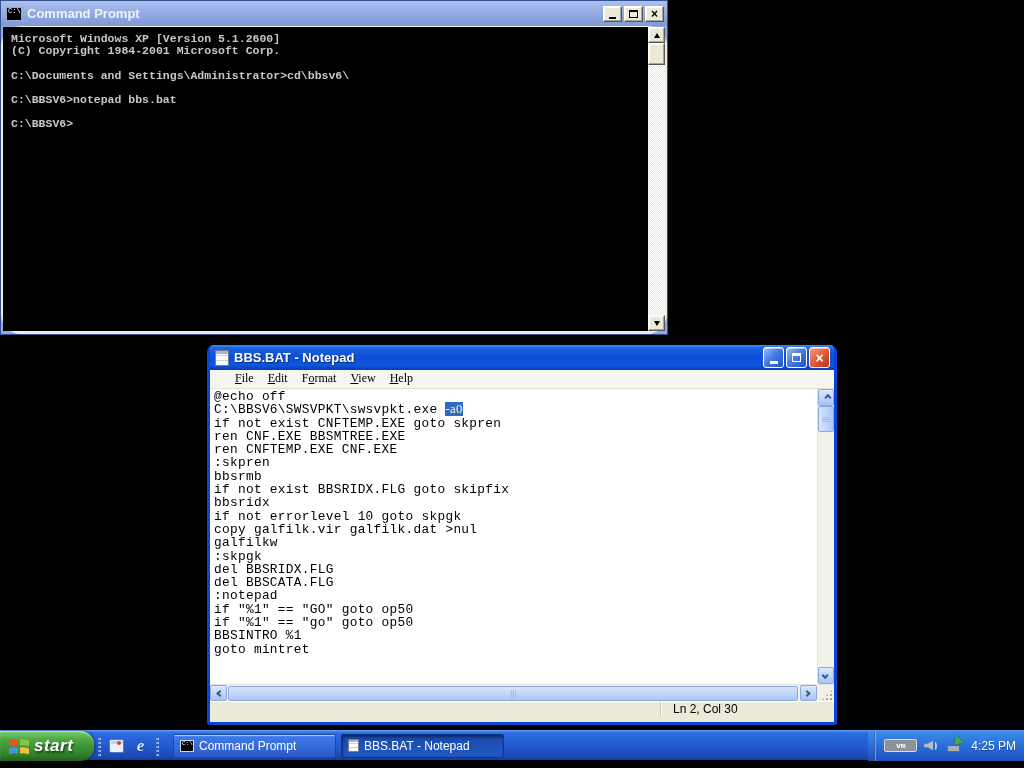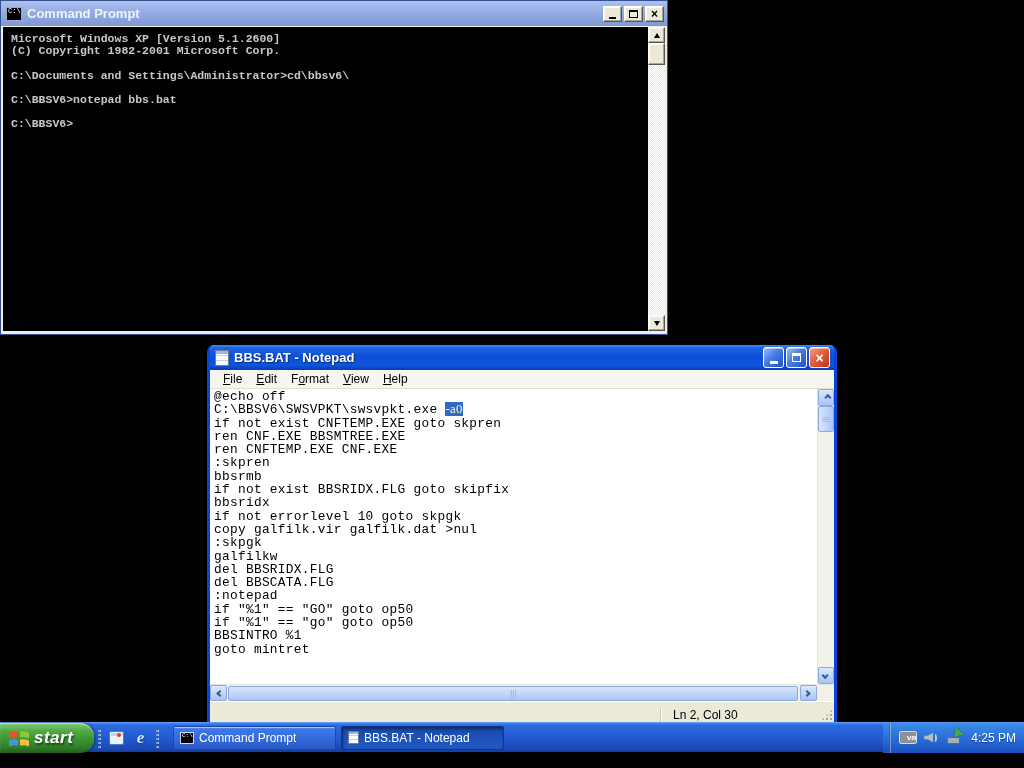--- a/index.html
+++ b/index.html
@@ -18,21 +18,21 @@
   .cmd-title-text { color:#EFF3FB; font-size:13px; font-weight:bold; flex:1;
     white-space:nowrap; overflow:hidden; }
   .classic-btns { display:flex; gap:2px; }
   .classic-btn { width:19px; height:16px; background:#ECE9D8; border:1px solid;
     border-color:#FFFFFF #58564E #58564E #FFFFFF;
     box-shadow:inset -1px -1px 0 #A9A696, inset 1px 1px 0 #FBFBF7;
     display:flex; align-items:center; justify-content:center; cursor:default; }
   .g-min { width:7px; height:2px; background:#000; margin-top:8px; }
   .g-max { width:9px; height:8px; border:1px solid #000; border-top-width:2px; }
   .g-x { font-size:12px; font-weight:bold; line-height:10px; color:#000; }
-  .cmd-body { flex:1; background:#F1EFE2; padding:1px 2px 3px 2px; display:flex; min-height:0; }
+  .cmd-body { flex:1; background:#F1EFE2; padding:1px 2px 3px 2px; display:flex; min-height:0;border-radius:20px; }
   .console { flex:1; background:#000; display:flex; min-width:0; }
   .console-text { flex:1; padding:6px 0 0 8px; overflow:hidden;
     font-family:"Liberation Mono", monospace; font-size:11.5px; font-weight:bold;
     color:#C7C7C7; }
   .cline { white-space:pre; min-height:12.2px; line-height:12.2px; }
   
   .c-scroll { width:17px; flex:none; display:flex; flex-direction:column;
     background:repeating-conic-gradient(#FFFFFF 0% 25%, #ECE9D8 0% 50%) 0 0/2px 2px; }
   .c-sb-btn { width:17px; height:16px; flex:none; background:#ECE9D8; border:1px solid;
     border-color:#FFFFFF #58564E #58564E #FFFFFF;
@@ -61,21 +61,21 @@
   .luna-btns { display:flex; gap:2px; }
   .luna-btn { width:21px; height:21px; border:1px solid #FFF; border-radius:3px;
     display:flex; align-items:center; justify-content:center; cursor:default;
     box-shadow:inset 0 1px 0 rgba(255,255,255,.5); }
   .luna-blue { background:linear-gradient(135deg,#9DBCF6 0%,#4励 0%,#4A7BE4 45%,#1F50C8 100%); background:linear-gradient(135deg,#9DBCF6 0%,#4A7BE4 45%,#1F50C8 100%); }
   .luna-red { background:linear-gradient(135deg,#F2A088 0%,#E25B34 50%,#BE3312 100%); }
   .lg-min { width:8px; height:3px; background:#FFF; margin-top:9px; }
   .lg-max { width:9px; height:9px; border:1px solid #FFF; border-top-width:3px; }
   .lg-x { color:#FFF; font-size:14px; font-weight:bold; line-height:12px; }
   .np-menubar { height:19px; flex:none; background:#F6F5F0; display:flex; align-items:flex-end;
-    padding-left:6px; gap:0; border-bottom:1px solid #E2E0D2; }
+    padding-left:18px; gap:0; border-bottom:1px solid #E2E0D2;font-family:Liberation Serif, serif; }
   .menu-item { font-size:12px; color:#000; padding:2px 7px; white-space:pre; cursor:default; }
   .menu-item .u { text-decoration:underline; }
   .np-edit { flex:1; display:flex; min-height:0; background:#FFF; }
   .np-textarea { flex:1; min-width:0; overflow:hidden; padding:1px 2px 0 4px; cursor:text; }
   .nline { white-space:pre; line-height:13.3px; min-height:13.3px;
     font-family:"Liberation Mono", monospace; font-size:12.8px; letter-spacing:0.3px; color:#000; }
   .nline .sel { background:#316AC5; color:#fef9c3;font-family:Liberation Serif, serif; }
   
   .np-vscroll { width:17px; flex:none; background:#F2F1E8; display:flex; flex-direction:column;
     border-left:1px solid #E5E3D6; }
@@ -96,31 +96,31 @@
   .luna-thumb-h { height:15px; flex:1; margin:1px 2px 0 1px; border:1px solid #8CA8DC; border-radius:2px;
     background:linear-gradient(180deg,#D8E6FD 0%,#C4D8FB 45%,#A9C5F5 100%);
     display:flex; align-items:center; justify-content:center; }
   .luna-thumb-h i { width:5px; height:8px;
     background:repeating-linear-gradient(90deg,#9FBCEC 0 1px,transparent 1px 2px); }
   .np-hscroll { height:17px; flex:none; background:#F2F1E8; display:flex; align-items:flex-start;
     border-top:1px solid #E5E3D6; }
   .hs-track { flex:1; display:flex; }
   .hs-corner { width:17px; height:16px; flex:none; background:#F2F1E8; }
   .np-statusbar { height:21px; flex:none; background:#ECE9D8; border-top:1px solid #FFF;
-    display:flex; align-items:flex-end; font-size:12px; color:#000; }
+    display:flex; align-items:flex-start; font-size:12px; color:#000; }
   .sb-fill { flex:1; }
   .sb-panel { width:158px; border-left:1px solid #C9C6B4; box-shadow:inset 1px 0 0 #FFFFFF;
     display:flex; align-items:center; padding-left:12px; white-space:nowrap; }
   .sb-grip { width:16px; position:relative; }
   .sb-grip::after { content:""; position:absolute; right:1px; bottom:1px; width:12px; height:12px;
     background-image:radial-gradient(#A9A695 1.1px, transparent 1.5px); background-size:4px 4px;
     clip-path:polygon(100% 0, 100% 100%, 0 100%); }
 
   
-  .taskbar { position:absolute; left:0; bottom:16px; width:1024px; height:30px;
+  .taskbar { position:absolute; left:0; bottom:8px; width:1024px; height:30px;
     background:linear-gradient(180deg,#4687EE 0%,#2E69E0 8%,#2259CE 55%,#1B49B4 90%,#143C9E 100%);
     border-top:1px solid #5C9CF5; display:flex; align-items:center; }
   .start-btn { width:94px; height:30px; flex:none; display:flex; align-items:center; gap:4px;
     padding-left:8px; border-radius:0 14px 14px 0; cursor:pointer;
     background:linear-gradient(180deg,#84CC73 0%,#4FA843 28%,#3B9434 55%,#2E7D28 82%,#215E1D 100%);
     box-shadow:inset 0 1px 1px rgba(255,255,255,.5), 1px 0 3px rgba(0,20,0,.5); }
   .start-label { color:#FFF; font-size:17px; font-weight:bold; font-style:italic;
     text-shadow:1px 2px 2px rgba(0,0,0,.55); letter-spacing:.5px; }
   .flag { flex:none; display:block; }
   .ql { display:flex; align-items:center; height:100%; padding:0 4px; gap:7px; }
@@ -145,23 +145,23 @@
     color:#FFF; font-family:"Liberation Mono", monospace; font-size:6px; line-height:5px; padding-left:1px; }
   .mini-np { width:11px; height:13px; flex:none; background-color:#FDFDFD;
     background:linear-gradient(#9FB9D6 0 2px, transparent 2px),
       repeating-linear-gradient(180deg,#FDFDFD 0 3px,#C2D2E4 3px 4px);
     border:1px solid #6C7F96; }
   .tb-spacer { flex:1; }
   .tray { height:30px; flex:none; display:flex; align-items:center; gap:6px; padding:0 8px 0 6px;
     background:linear-gradient(180deg,#3C8DE8 0%,#2668D6 60%,#1C50BC 100%); }
   .tray-divider { width:2px; height:30px; margin-right:2px;
     background:linear-gradient(90deg, rgba(0,10,60,.45), rgba(255,255,255,.55)); }
-  .tray-vm { width:18px; height:13px; background:#8E9296; border:1px solid #D8DCE0; border-radius:2px;
+  .tray-vm { width:33px; height:13px; background:#8E9296; border:1px solid #D8DCE0; border-radius:2px;
     color:#FFF; font-family:"Liberation Mono", monospace; font-size:8px; font-weight:bold;
-    line-height:11px; text-align:right; cursor:pointer; }
+    line-height:11px; text-align:center; cursor:pointer; }
   .tray-vol { position:relative; width:16px; height:14px; cursor:pointer; }
   .tray-vol .spk { position:absolute; left:1px; top:2px; width:9px; height:10px; background:#B9BDC2;
     clip-path:polygon(0 32%, 38% 32%, 100% 0, 100% 100%, 38% 68%, 0 68%);
     filter:drop-shadow(0 1px 0 rgba(0,0,40,.4)); }
   .tray-vol .wav { position:absolute; right:2px; top:3px; width:5px; height:8px;
     border-right:2px solid #C6CAD0; border-radius:50%; }
   .tray-eject { position:relative; width:18px; height:15px; cursor:pointer; }
   .tray-eject .card { position:absolute; left:2px; bottom:1px; width:13px; height:7px;
     background:#A9AEB4; border:1px solid #5E6870; border-radius:1px; }
   .tray-eject .arr { position:absolute; right:1px; top:0; width:0; height:0;
@@ -191,21 +191,21 @@
             <span class="g-x">×</span>
           </span>
       </span>
     </div>
     <div class="cmd-body">
       <div class="console">
         <div class="console-text">
 
             <div class="cline">Microsoft Windows XP [Version 5.1.2600]</div>
 
-            <div class="cline">(C) Copyright 1982-2001 Microsoft Corp.</div>
+            <div class="cline">(C) Copyright 1984-2001 Microsoft Corp.</div>
 
             <div class="cline"></div>
 
             <div class="cline">C:\Documents and Settings\Administrator&gt;cd\bbsv6\</div>
 
             <div class="cline"></div>
 
             <div class="cline">C:\BBSV6&gt;notepad bbs.bat</div>
 
             <div class="cline"></div>
@@ -274,23 +274,23 @@
 
           <div class="nline"><span>if not exist BBSRIDX.FLG goto skipfix</span><span class="sel"></span></div>
 
           <div class="nline"><span>bbsridx</span><span class="sel"></span></div>
 
 
           <div class="nline"><span>if not errorlevel 10 goto skpgk</span><span class="sel"></span></div>
 
           <div class="nline"><span>copy galfilk.vir galfilk.dat &gt;nul</span><span class="sel"></span></div>
 
+          <div class="nline"><span>galfilkw</span><span class="sel"></span></div>
+
           <div class="nline"><span>:skpgk</span><span class="sel"></span></div>
-
-          <div class="nline"><span>galfilkw</span><span class="sel"></span></div>
 
           <div class="nline"><span>del BBSRIDX.FLG</span><span class="sel"></span></div>
 
           <div class="nline"><span>del BBSCATA.FLG</span><span class="sel"></span></div>
 
           <div class="nline"><span>:notepad</span><span class="sel"></span></div>
 
           <div class="nline"><span>if "%1" == "GO" goto op50</span><span class="sel"></span></div>
 
           <div class="nline"><span>if "%1" == "go" goto op50</span><span class="sel"></span></div>

